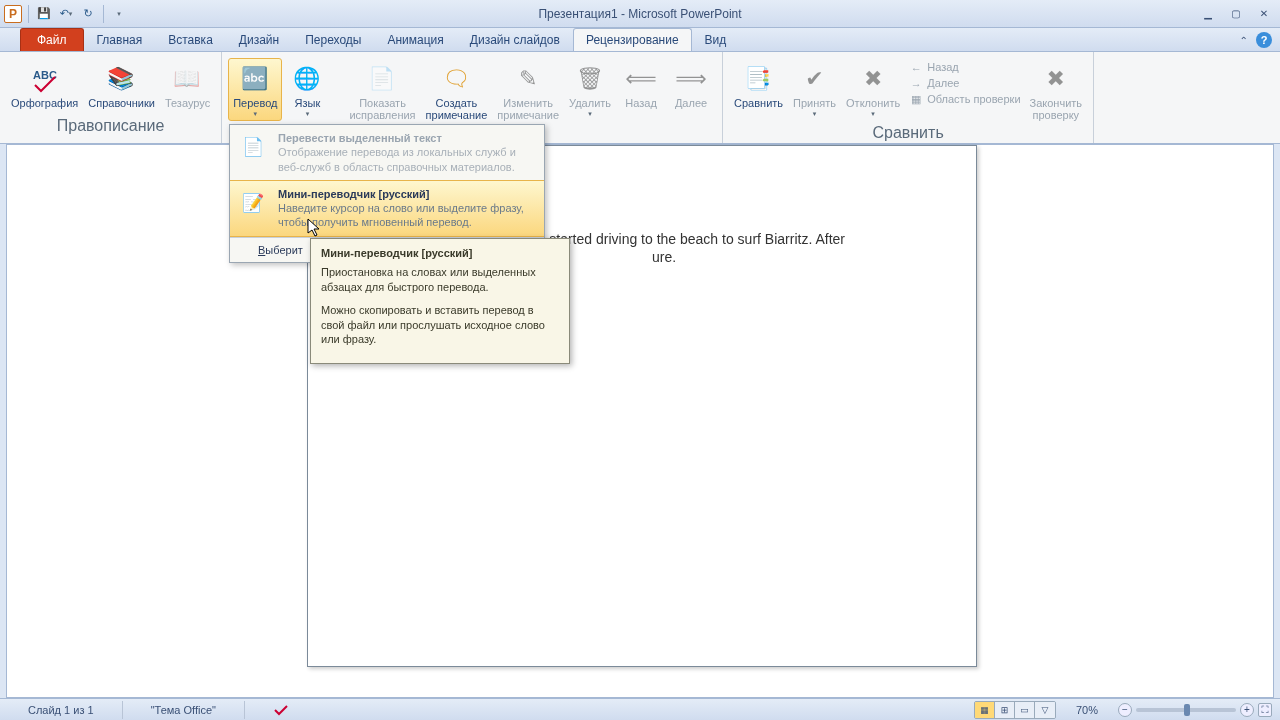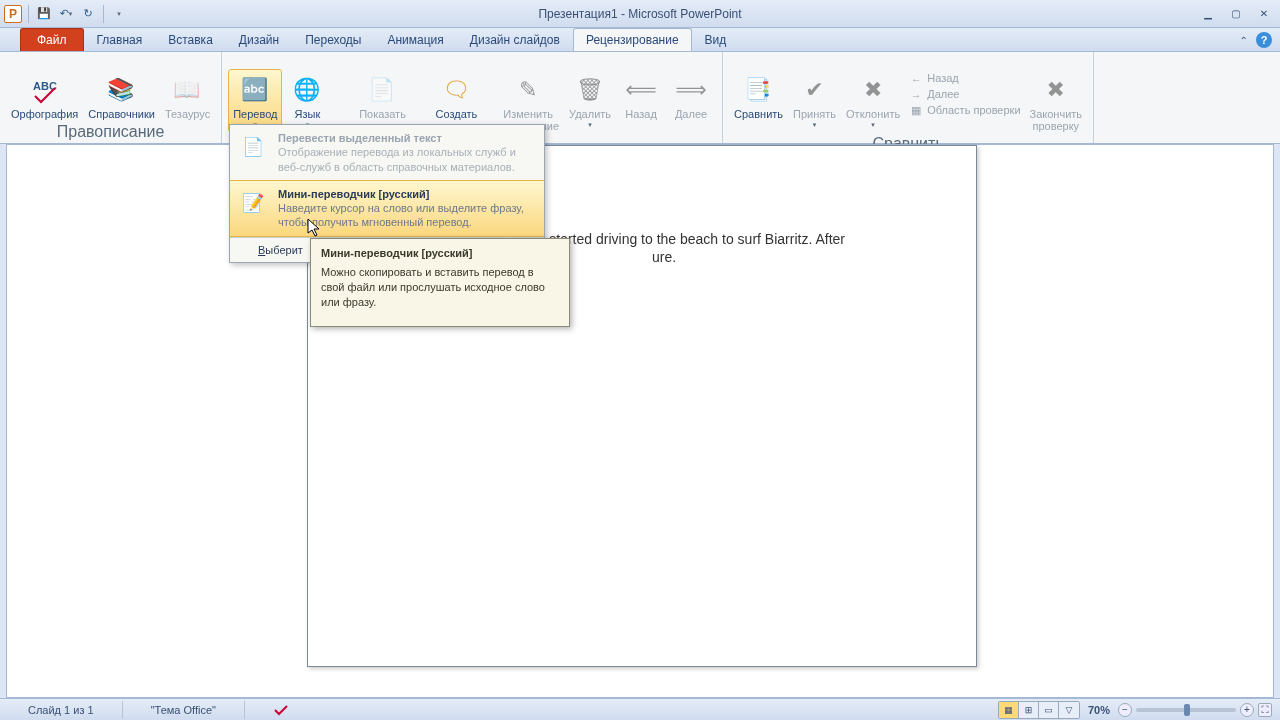--- a/index.html
+++ b/index.html
@@ -18,21 +18,21 @@
 
 .tabs { height: 24px; background: linear-gradient(#e4ecf7,#d0dcef); display: flex; align-items: flex-end; padding-left: 20px; border-bottom: 1px solid #a5b8d4; position: relative; }
 .tab { padding: 4px 12px; font-size: 12px; color: #2a4a7a; cursor: pointer; border: 1px solid transparent; border-bottom: none; border-radius: 3px 3px 0 0; }
 .tab.file { background: #d2401e; color: #fff; border-color: #a83014; padding: 4px 16px; }
 .tab.active { background: #f5f6f7; border-color: #a5b8d4; color: #2a4a7a; }
 .tabs-right { position: absolute; right: 8px; top: 4px; display: flex; gap: 8px; align-items: center; }
 .help-icon { width: 16px; height: 16px; border-radius: 50%; background: #3a8edb; color: #fff; font-size: 11px; font-weight: bold; display: flex; align-items: center; justify-content: center; }
 
 
 .ribbon { height: 92px; background: #f5f6f7; display: flex; border-bottom: 1px solid #a5b8d4; }
-.group { border-right: 1px solid #c8d0da; display: flex; flex-direction: column; padding: 17px 6px; }
+.group { border-right: 1px solid #c8d0da; display: flex; flex-direction: column; padding: 6px 6px; }
 .group-row { display: flex; flex: 1; align-items: flex-start; }
 .group-label { text-align: center; font-size: 16px; color: #5a6a7a; padding-bottom: 2px; }
 .rbtn { display: flex; flex-direction: column; align-items: center; justify-content: flex-start; padding: 2px 4px; min-width: 50px; cursor: pointer; border: 1px solid transparent; border-radius: 3px; }
 .rbtn.active { background: linear-gradient(#fef7cf,#fbd77e); border-color: #e8b44a; }
 .rbtn .ico { width: 32px; height: 32px; display: flex; align-items: center; justify-content: center; font-size: 22px; margin-top: 2px; }
 .rbtn .lbl { font-size: 11px; color: #2a4a7a; text-align: center; line-height: 1.1; margin-top: 2px; }
 .rbtn.disabled .lbl { color: #9aa5b0; }
 .rbtn.disabled .ico { opacity: 0.4; }
 .small-col { display: flex; flex-direction: column; gap: 2px; padding: 2px 4px; }
 .small-row { display: flex; align-items: center; gap: 4px; font-size: 11px; color: #9aa5b0; cursor: pointer; }
@@ -253,20 +253,21 @@
     <div class="dtxt">
       <div class="dtitle">Мини-переводчик [русский]</div>
       <div class="ddesc">Наведите курсор на слово или выделите фразу, чтобы получить мгновенный перевод.</div>
     </div>
   </div>
   <div class="dd-footer"><span style="text-decoration:underline;">В</span>ыберит</div>
 </div>
 
 <div class="tooltip">
   <div class="tt-title">Мини-переводчик [русский]</div>
+  <p>Приостановка на словах или выделенных абзацах для быстрого перевода.</p>
   <p>Можно скопировать и вставить перевод в свой файл или прослушать исходное слово или фразу.</p>
 </div>
 
 <div class="cursor">
   <svg width="16" height="20">
       <path d="M1 1 L1 15 L5 12 L8 18 L10 17 L7 11 L12 11 Z" fill="#fff" stroke="#000" stroke-width="1"></path>
     </svg>
 </div>
 
 <div class="statusbar">
@@ -277,21 +278,21 @@
         <path d="M2 7 L6 11 L14 3" stroke="#c03" stroke-width="2" fill="none"></path>
       </svg>
   </div>
   <div class="sb-right">
     <div class="view-btns">
       <div class="view-btn active">▦</div>
       <div class="view-btn">⊞</div>
       <div class="view-btn">▭</div>
       <div class="view-btn">▽</div>
     </div>
-    <span style="margin:0 4px;font-weight:bold;">70%</span>
+    <span style="margin:0 16px;">70%</span>
     <div class="zoom-btn">−</div>
     <div class="zoom-slider">
         <div class="zoom-thumb"></div>
       </div>
     <div class="zoom-btn">+</div>
     <div class="zoom-btn" style="border-radius:2px;">⛶</div>
   </div>
 </div>
 
 </body></html>

